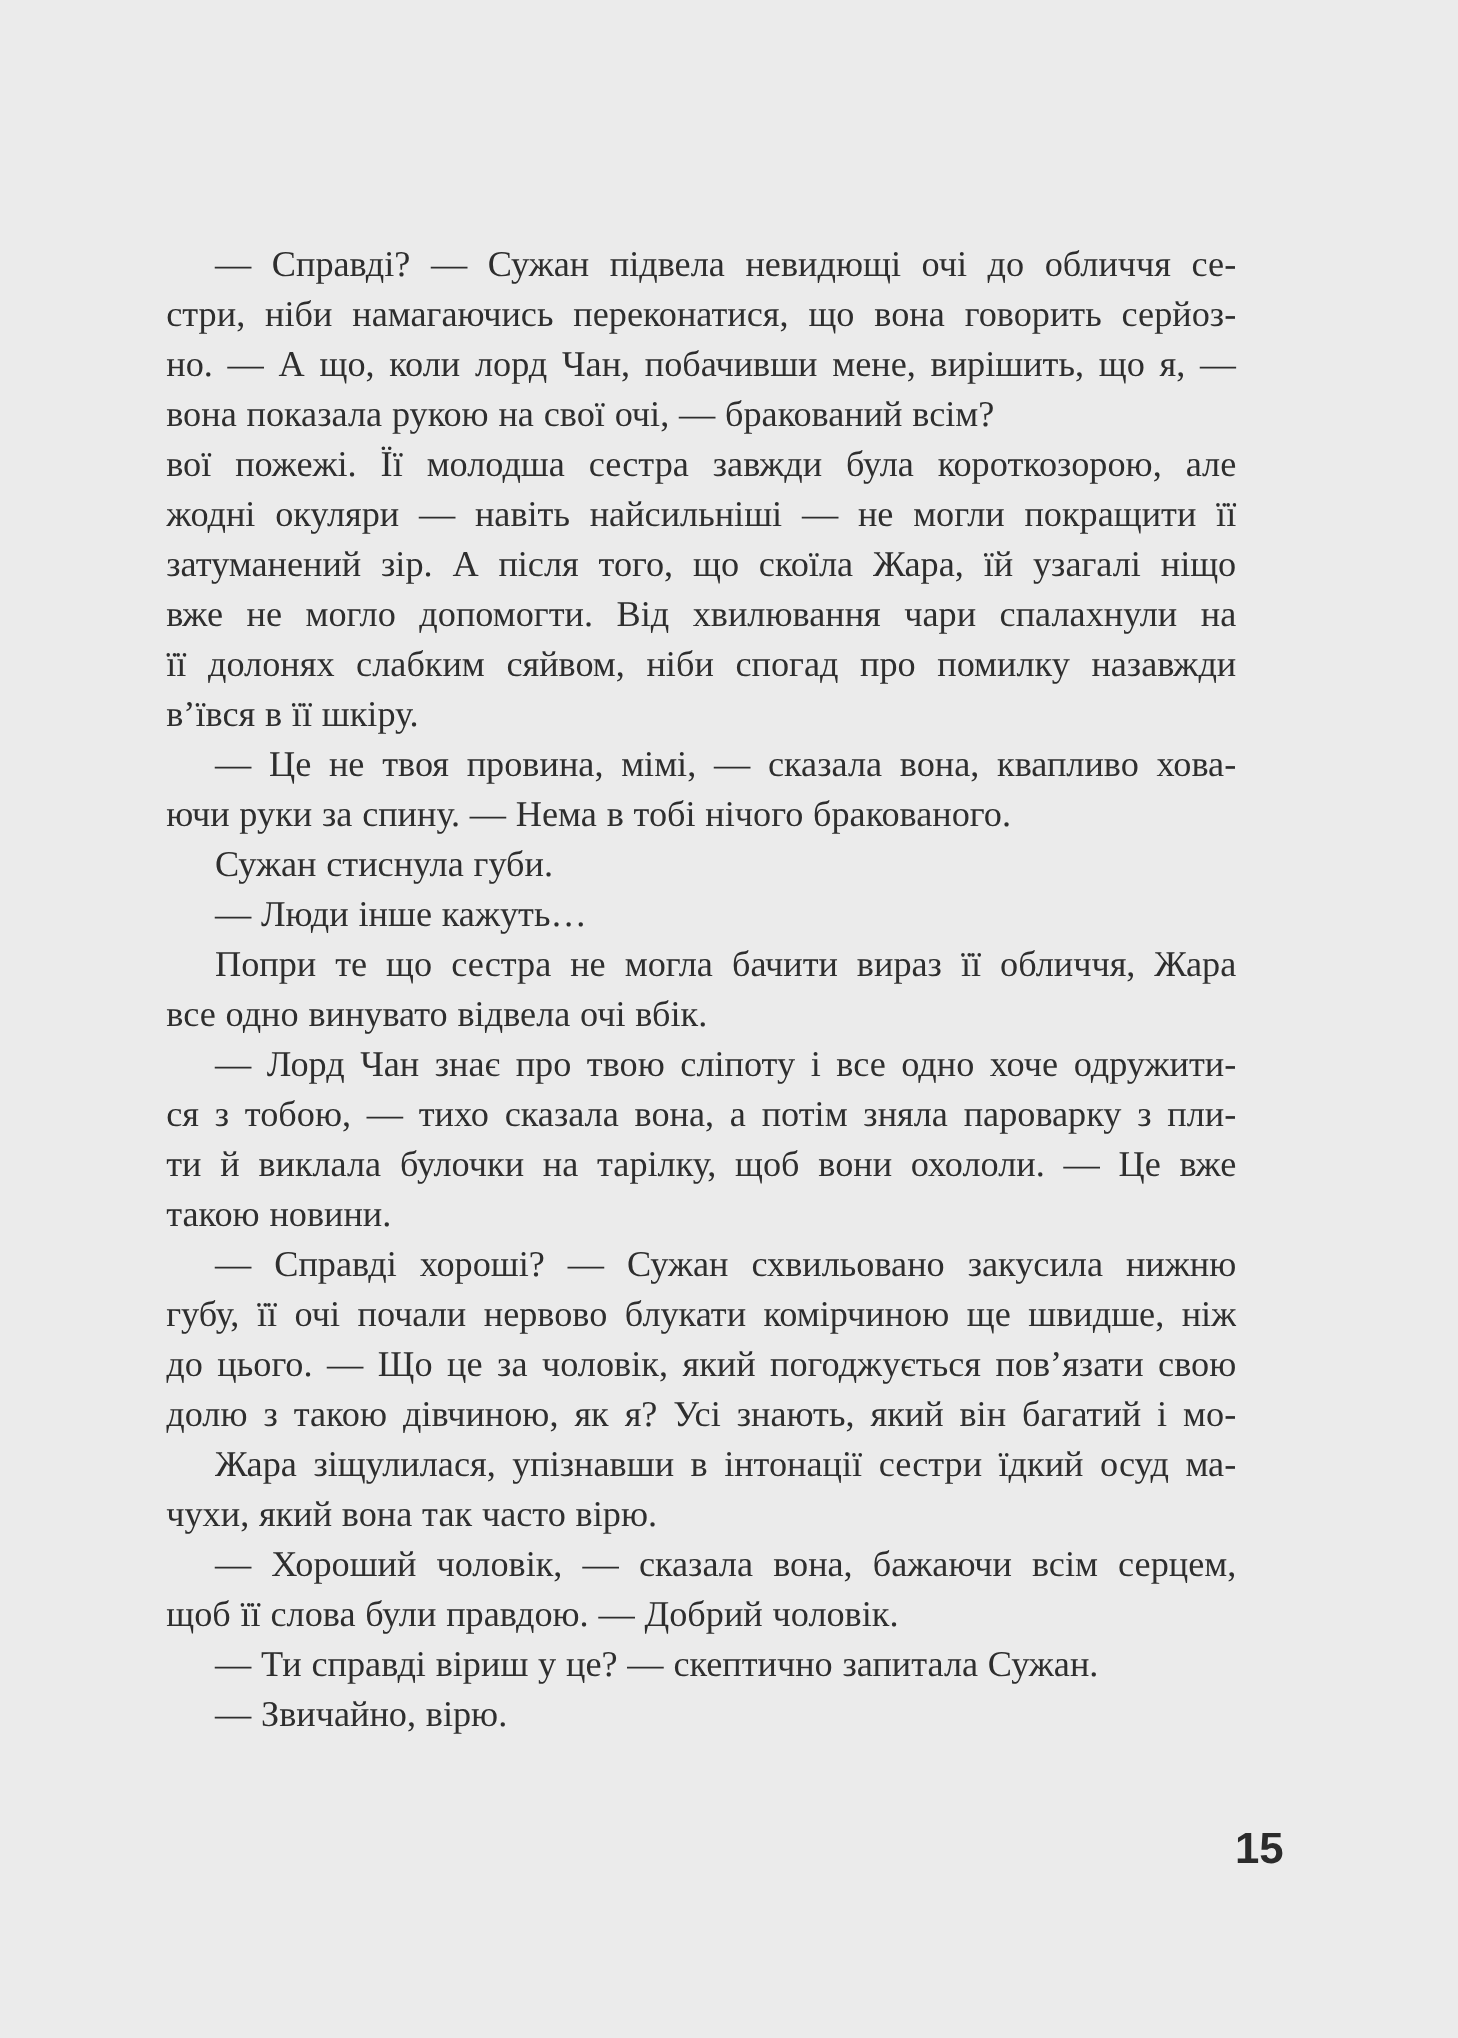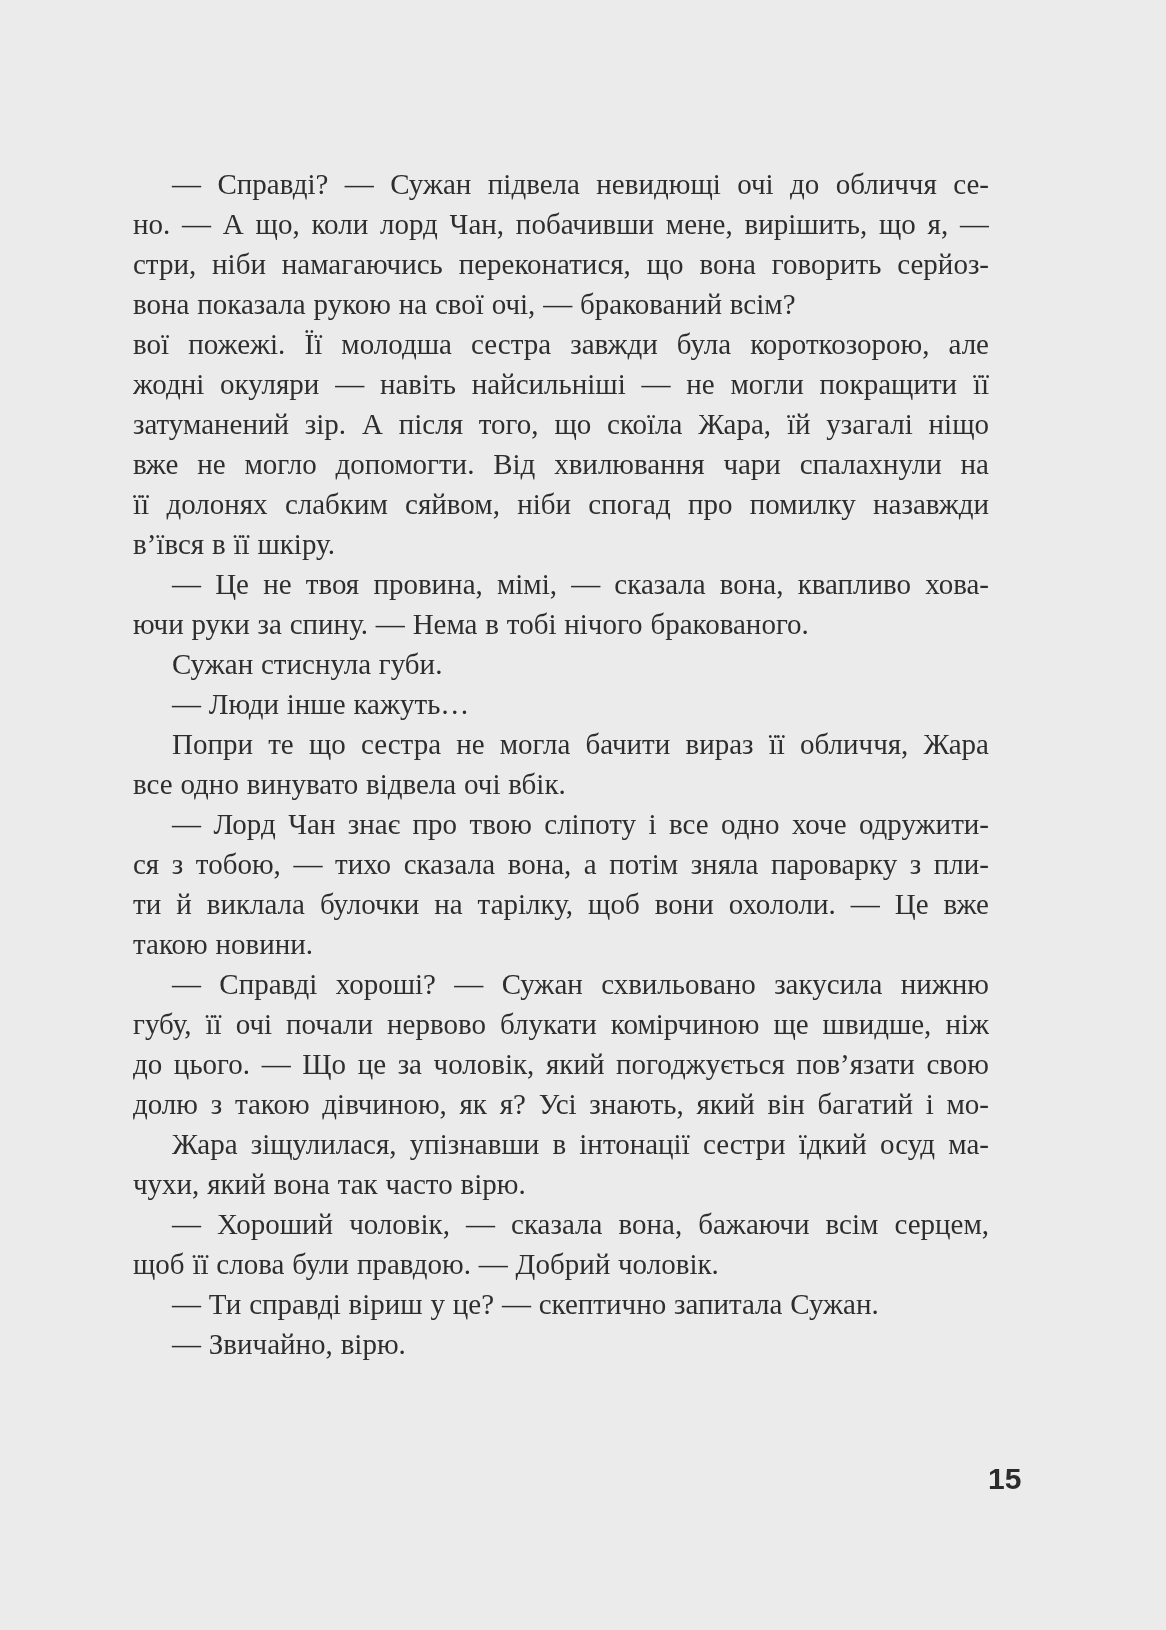--- a/index.html
+++ b/index.html
@@ -21,21 +21,21 @@
   }
   .page {
     position: relative;
     width: 1166px;
     height: 1630px;
     background: var(--bg);
   }
   .text-block {
     position: absolute;
     left: 133px;
-    top: 164px;
+    top: 192px;
     width: 856px;
     color: var(--fg);
     font-size: 29px;
     line-height: 40px;
     text-rendering: optimizeLegibility;
   }
   .para {
     margin: 0;
     padding: 0;
   }
@@ -52,34 +52,34 @@
   }
   .line.firstline {
     text-indent: 39px;
   }
   .page-number {
     position: absolute;
     left: 988px;
     top: 1465px;
     color: var(--folio);
     font-family: "Liberation Sans", sans-serif;
-    font-size: 30px;
+    font-size: 35px;
     font-weight: 700;
     line-height: 28px;
   }
 </style>
 </head>
 <body>
 
 <div class="page">
   <div class="text-block" id="text-block">
       <p class="para">
         <span class="line firstline">— Справді? — Сужан підвела невидющі очі до обличчя се-</span>
+        <span class="line">стри, ніби намагаючись переконатися, що вона говорить серйоз-</span>
         <span class="line">но. — А що, коли лорд Чан, побачивши мене, вирішить, що я, —</span>
-        <span class="line">стри, ніби намагаючись переконатися, що вона говорить серйоз-</span>
         <span class="line lastline">вона показала рукою на свої очі, — бракований всім?</span>
       </p>
       <p class="para">
         <span class="line">вої пожежі. Її молодша сестра завжди була короткозорою, але</span>
         <span class="line">жодні окуляри — навіть найсильніші — не могли покращити її</span>
         <span class="line">затуманений зір. А після того, що скоїла Жара, їй узагалі ніщо</span>
         <span class="line">вже не могло допомогти. Від хвилювання чари спалахнули на</span>
         <span class="line">її долонях слабким сяйвом, ніби спогад про помилку назавжди</span>
         <span class="line lastline">в’ївся в її шкіру.</span>
       </p>

